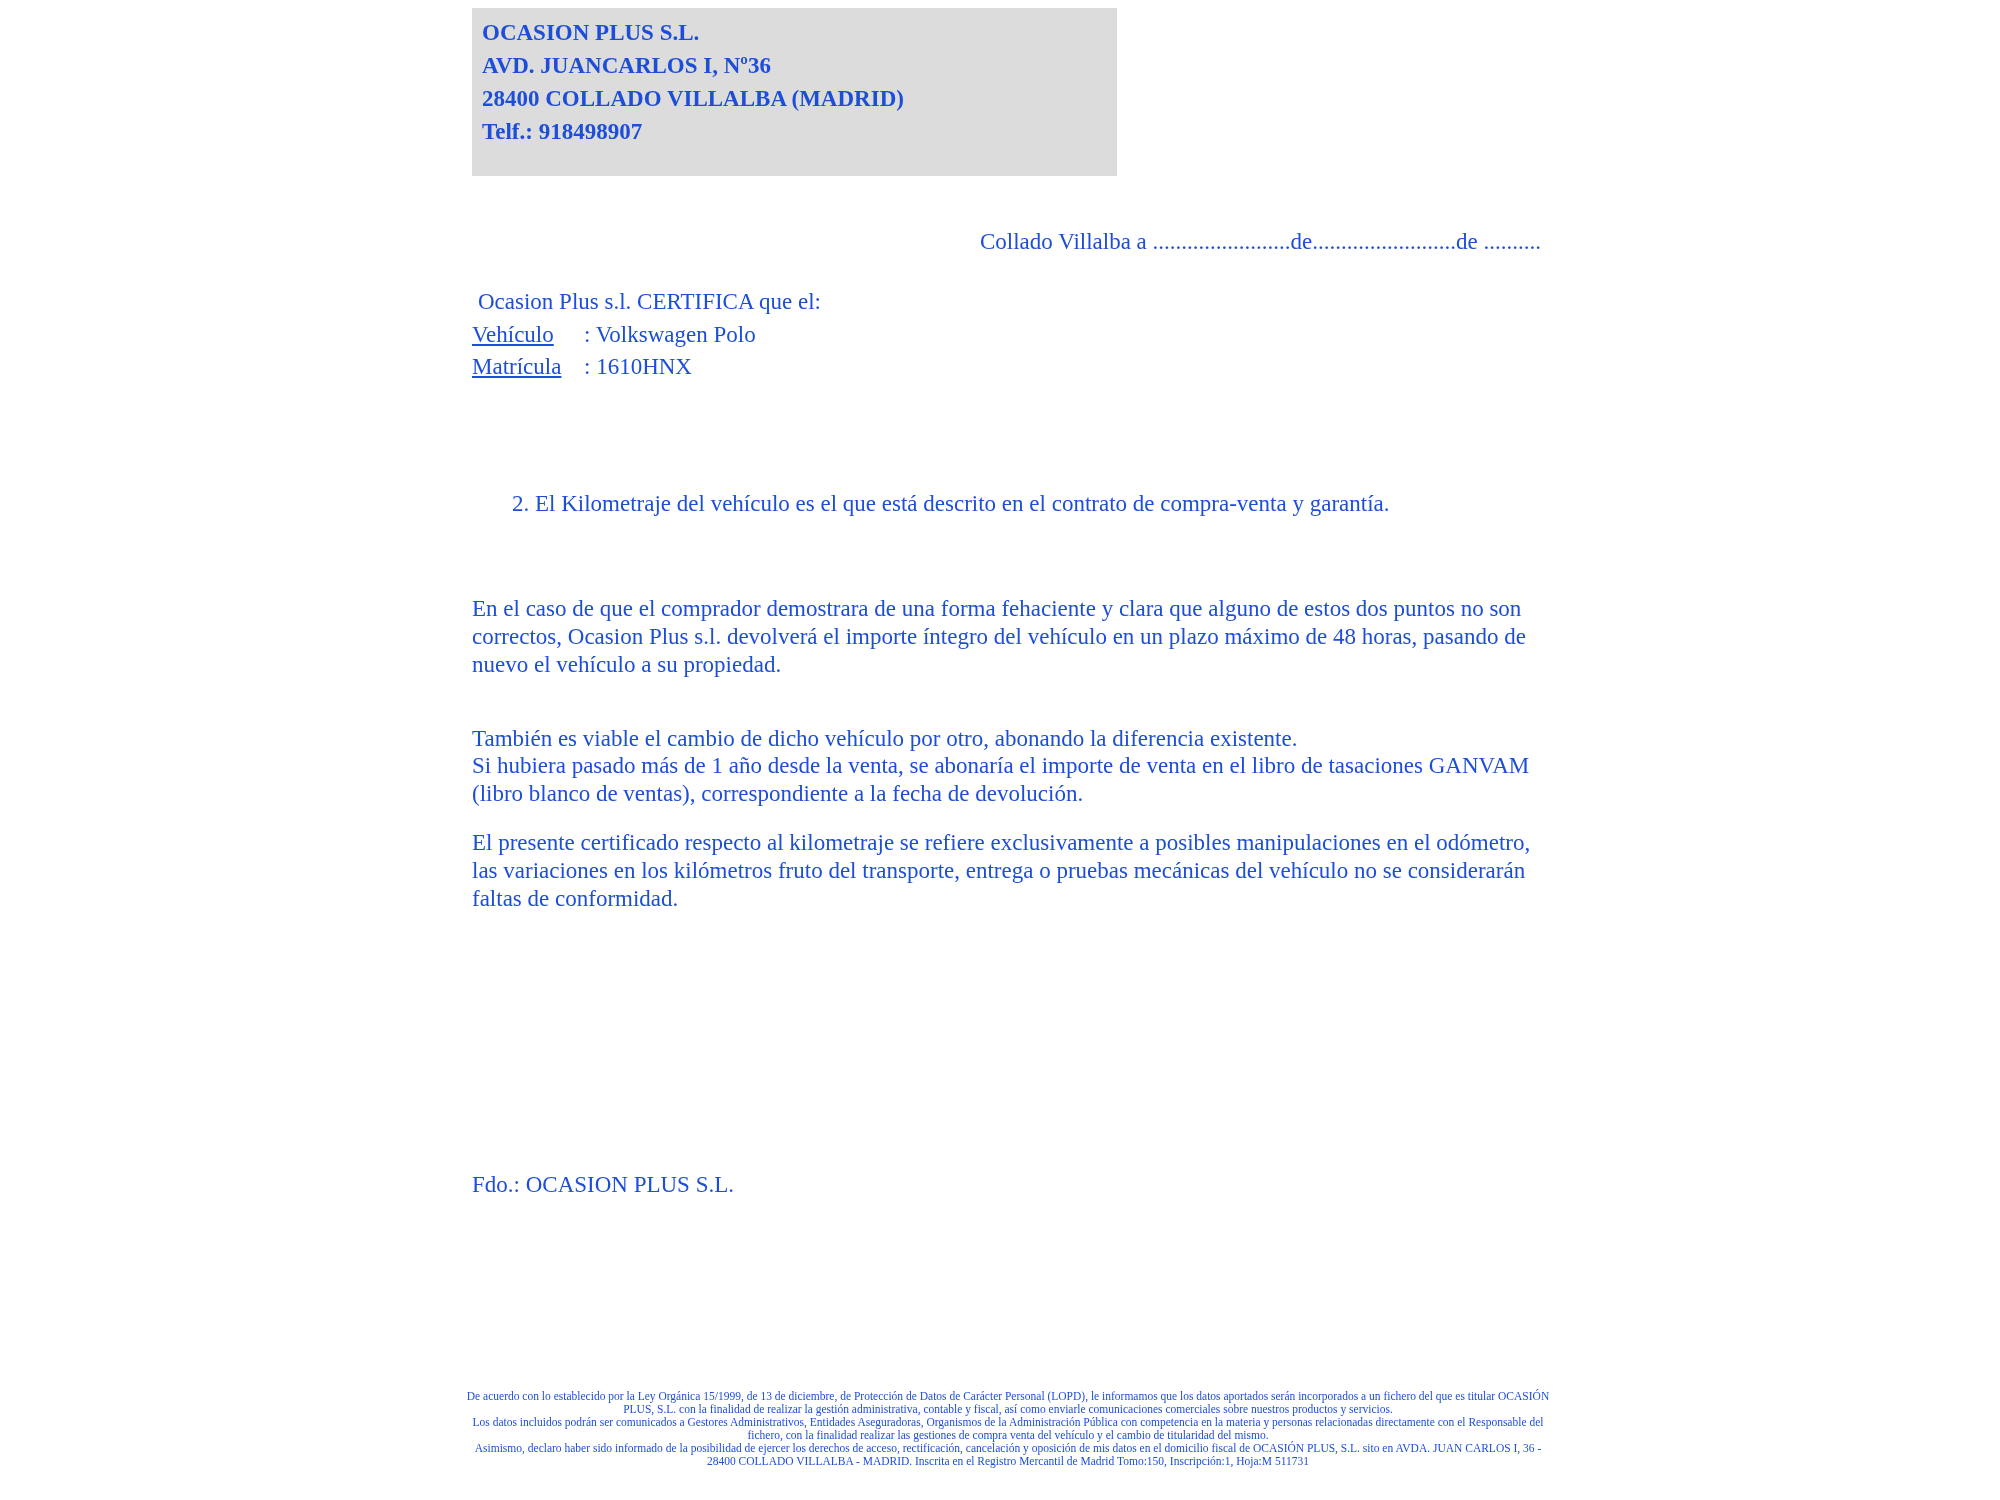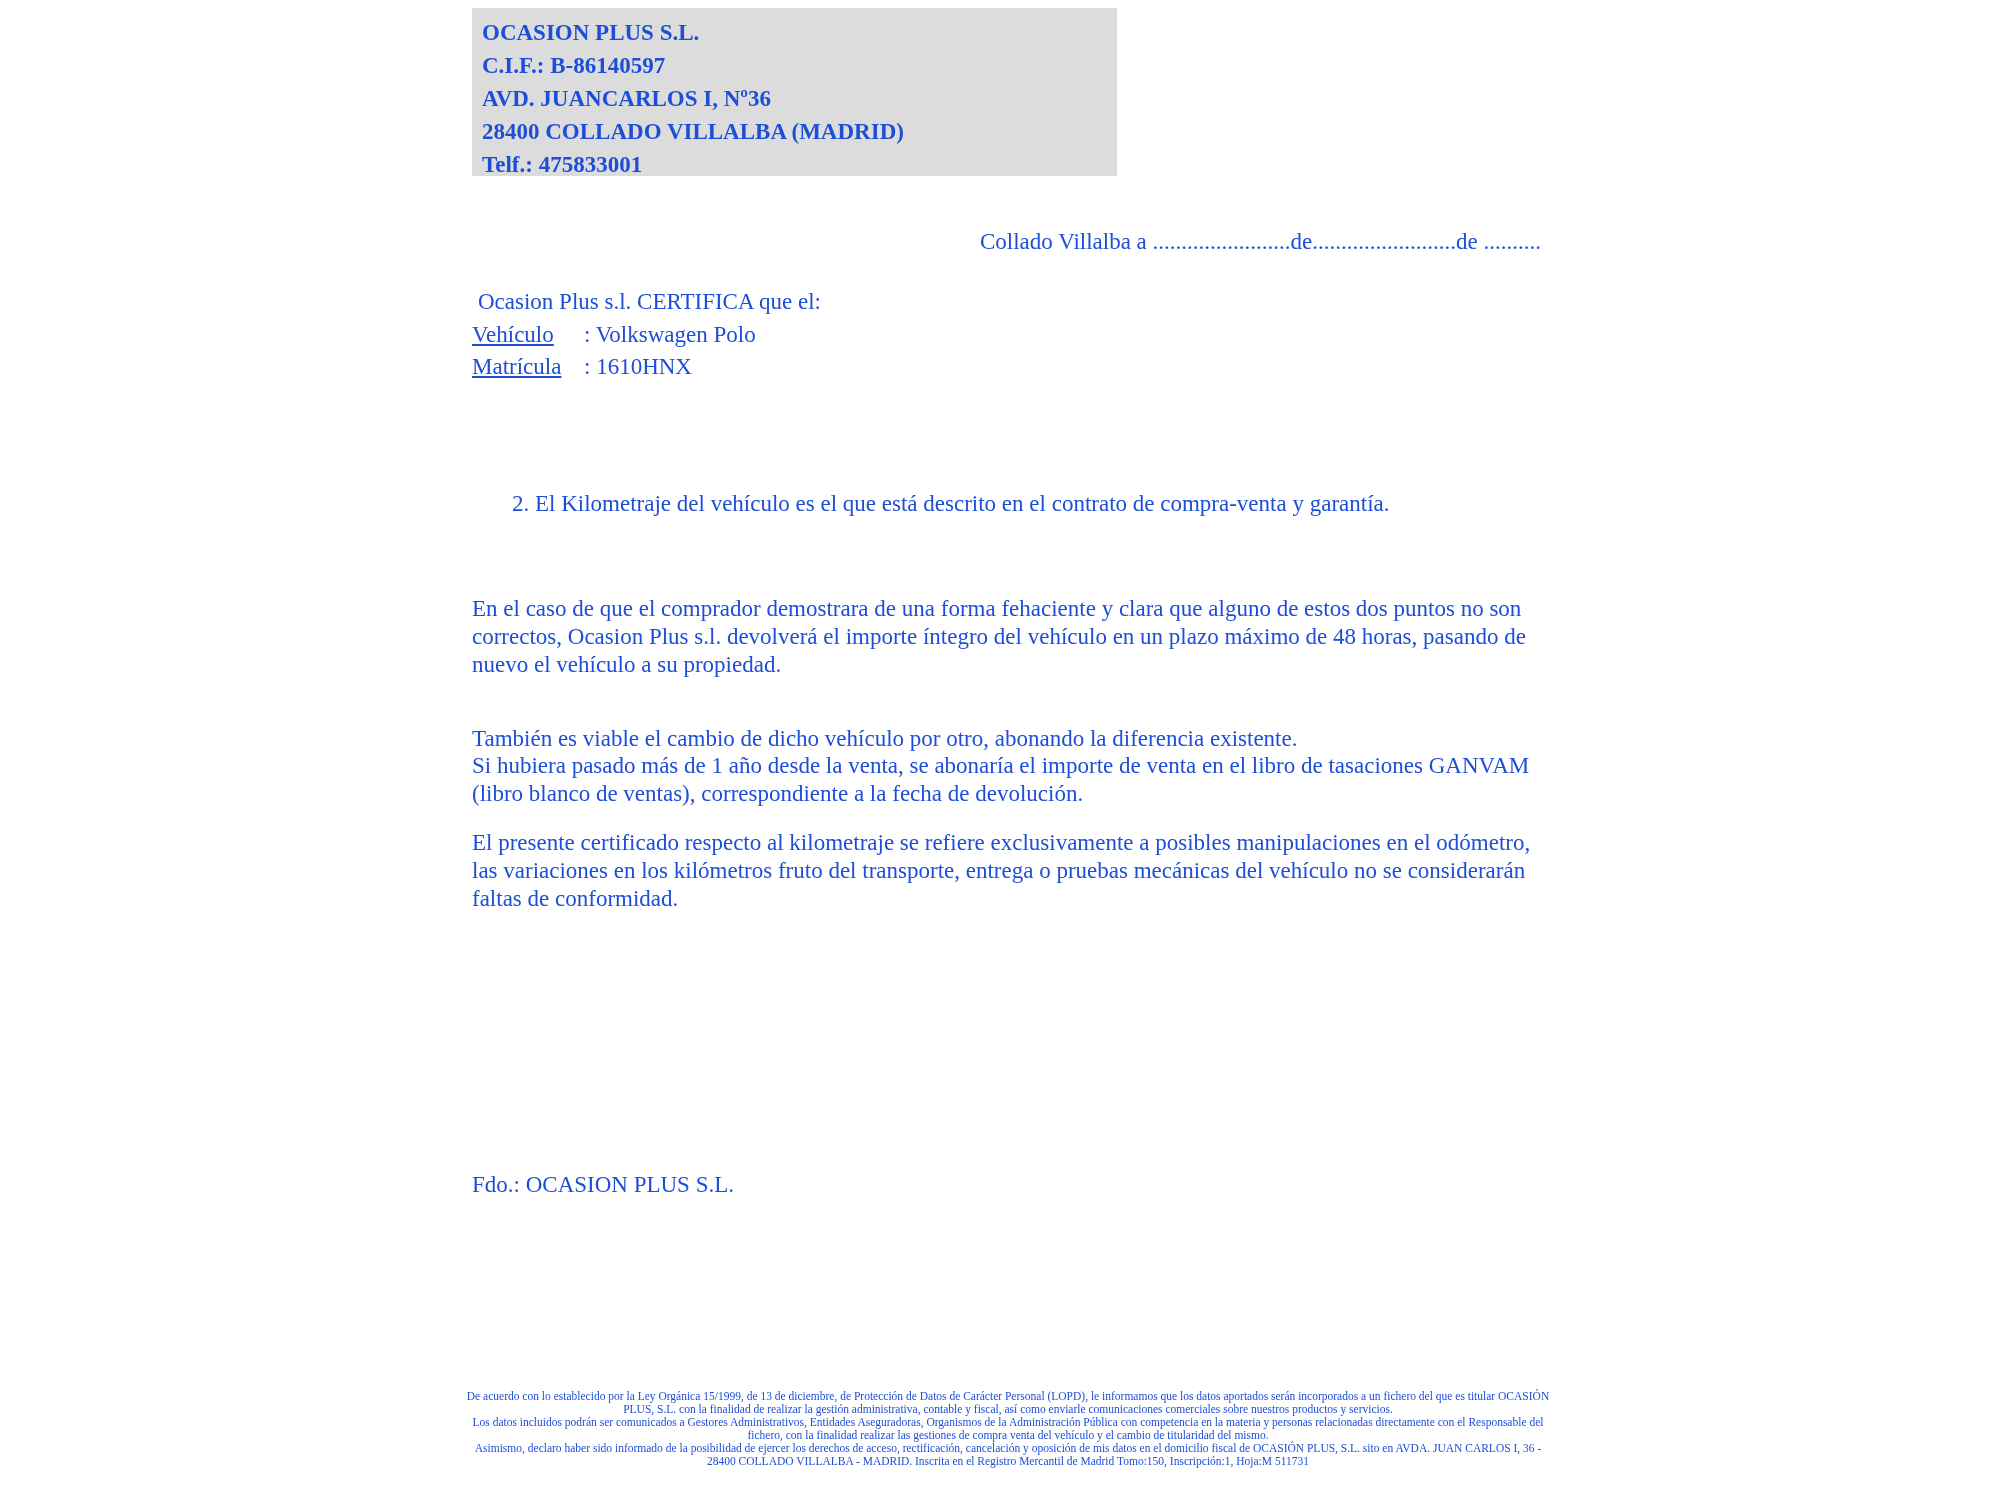--- a/index.html
+++ b/index.html
@@ -117,24 +117,23 @@
     text-align: center;
   }
 </style>
 </head>
 <body>
 
 <div class="page">
 
   <div class="header-box">
     <div class="hline">OCASION PLUS S.L.</div>
-    <div class="hline">C.I.F.: B-86140597</div>
     <div class="hline">AVD. JUANCARLOS I, Nº36</div>
     <div class="hline">28400 COLLADO VILLALBA (MADRID)</div>
-    <div class="hline">Telf.: 475833001</div>
+    <div class="hline">Telf.: 918498907</div>
   </div>
 
   <div class="date-line">Collado Villalba a ........................de.........................de ..........</div>
 
   <div class="certifica-intro">Ocasion Plus s.l. CERTIFICA que el:</div>
 
   <div class="kv-vehicle">
     <span class="kv-label">Vehículo</span><span>: Volkswagen Polo</span>
   </div>
 

